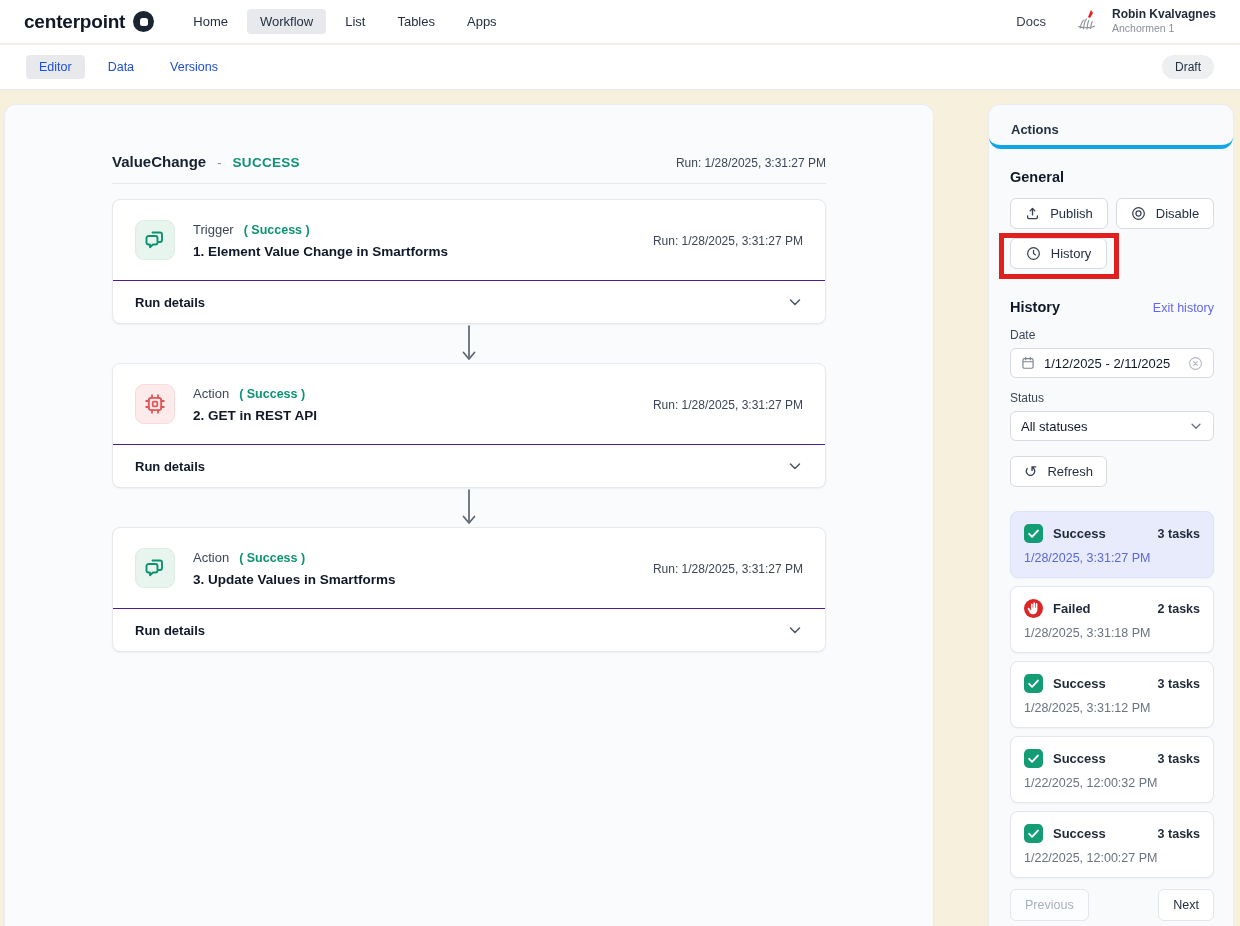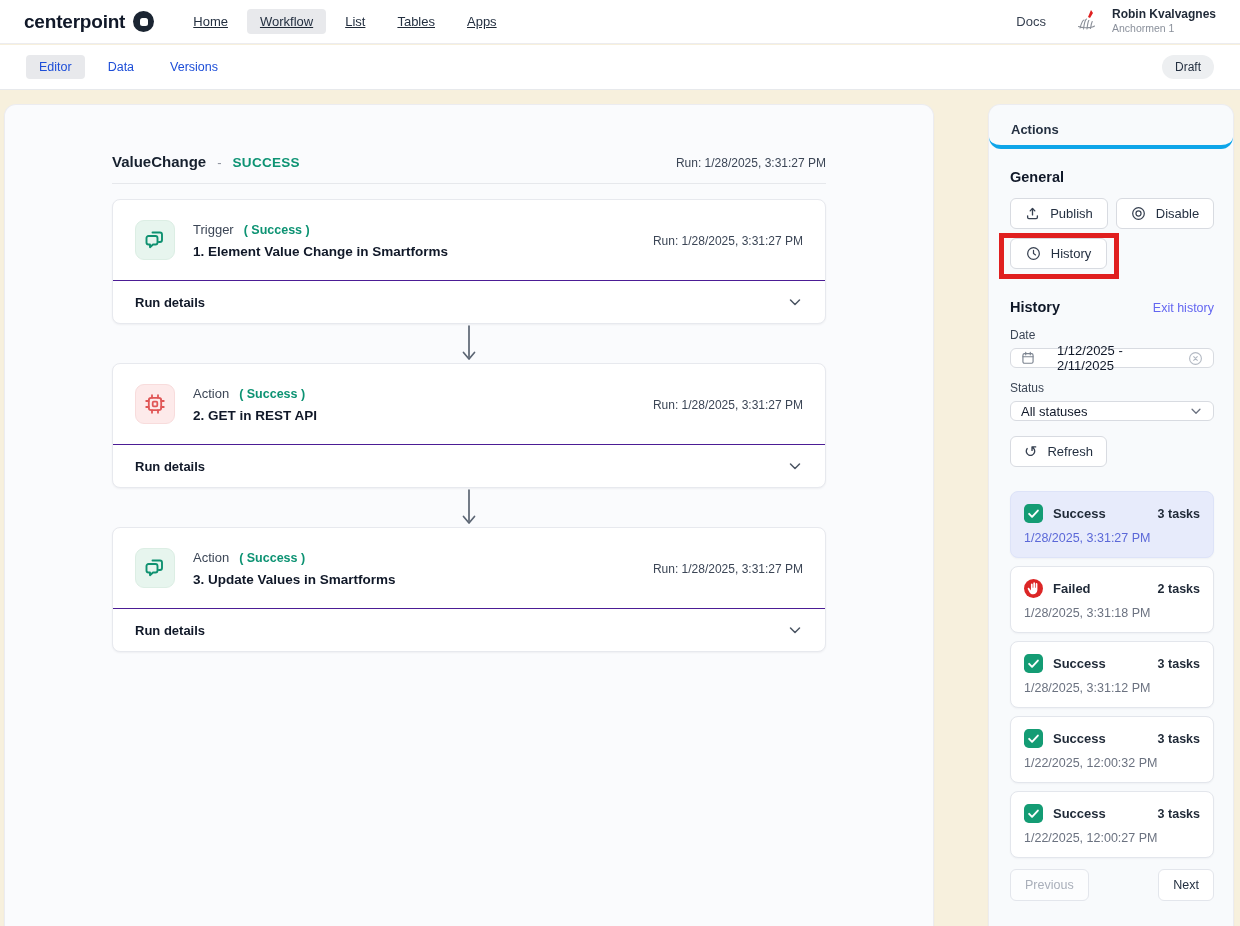--- a/index.html
+++ b/index.html
@@ -15,21 +15,21 @@
   
   .topbar {
     position:absolute; top:0; left:0; width:1240px; height:44px;
     background:#fff; display:flex; align-items:center; padding:0 24px;
     border-bottom:1px solid #ececef; z-index:5;
   }
   .brand { display:flex; align-items:center; gap:8px; cursor:pointer; }
   .brand-name { font-size:19px; font-weight:700; color:#101828; letter-spacing:-0.2px; }
   .brand-mark { width:21px; height:21px; border-radius:50%; background:#1b2532; display:flex; align-items:center; justify-content:center; }
   .brand-mark span { width:8px; height:8px; background:#fff; border-radius:2.5px; display:block; }
-  .mainnav { display:flex; align-items:center; gap:6px; margin-left:26px;text-decoration:underline; }
+  .mainnav { display:flex; align-items:center; gap:6px; margin-left:26px; }
   .navitem { font-size:13px; color:#243041; padding:5px 13px; border-radius:4px; cursor:pointer; }
   .navitem.active { background:#e8e9ec; font-weight:400; }
   .topbar-right { margin-left:auto; display:flex; align-items:center; gap:26px; }
   .docs-link { font-size:13px; color:#374151; cursor:pointer; }
   .userblock { display:flex; align-items:center; gap:10px; cursor:pointer; }
   .avatar { width:30px; height:30px; border-radius:4px; background:#fff; overflow:hidden; }
   .user-meta { display:flex; flex-direction:column; line-height:1.25; }
   .user-name { font-size:12px; font-weight:700; color:#1f2937; }
   .user-org { font-size:10.5px; color:#8a909b; }
 
@@ -101,22 +101,22 @@
   .btn .glyph { font-size:15px; line-height:1; color:#374151; }
   .history-btn-row { margin-top:9px; width:97px; position:relative; }
   .annotation-box {
     position:absolute; left:10px; top:128px; width:120px; height:46px;
     border:5px solid #e01f1f; pointer-events:none; z-index:9;
   }
   .sb-history-head { display:flex; align-items:baseline; margin-top:30px; }
   .exit-link { margin-left:auto; font-size:12.5px; color:#6366f1; cursor:pointer; }
   .field-label { margin-top:13px; font-size:12px; color:#3c4656; }
   .input-box {
-    margin-top:6px; height:20px; background:#fff; border:1px solid #d8dbe1; border-radius:6px;
-    display:flex; align-items:center; padding:0 10px; gap:22px; cursor:pointer;
+    margin-top:6px; height:30px; background:#fff; border:1px solid #d8dbe1; border-radius:6px;
+    display:flex; align-items:center; padding:0 10px; gap:9px; cursor:pointer;
   }
   .input-value { font-size:13px; color:#101828; }
   .input-box .trail { margin-left:auto; display:flex; align-items:center; }
   .refresh-row { margin-top:15px; }
   .refresh-btn { width:97px; }
 
   .entries { margin-top:24px; }
   .entry {
     background:#fff; border:1px solid #e3e6ec; border-radius:8px;
     padding:12px 13px; margin-bottom:8px; cursor:pointer;

